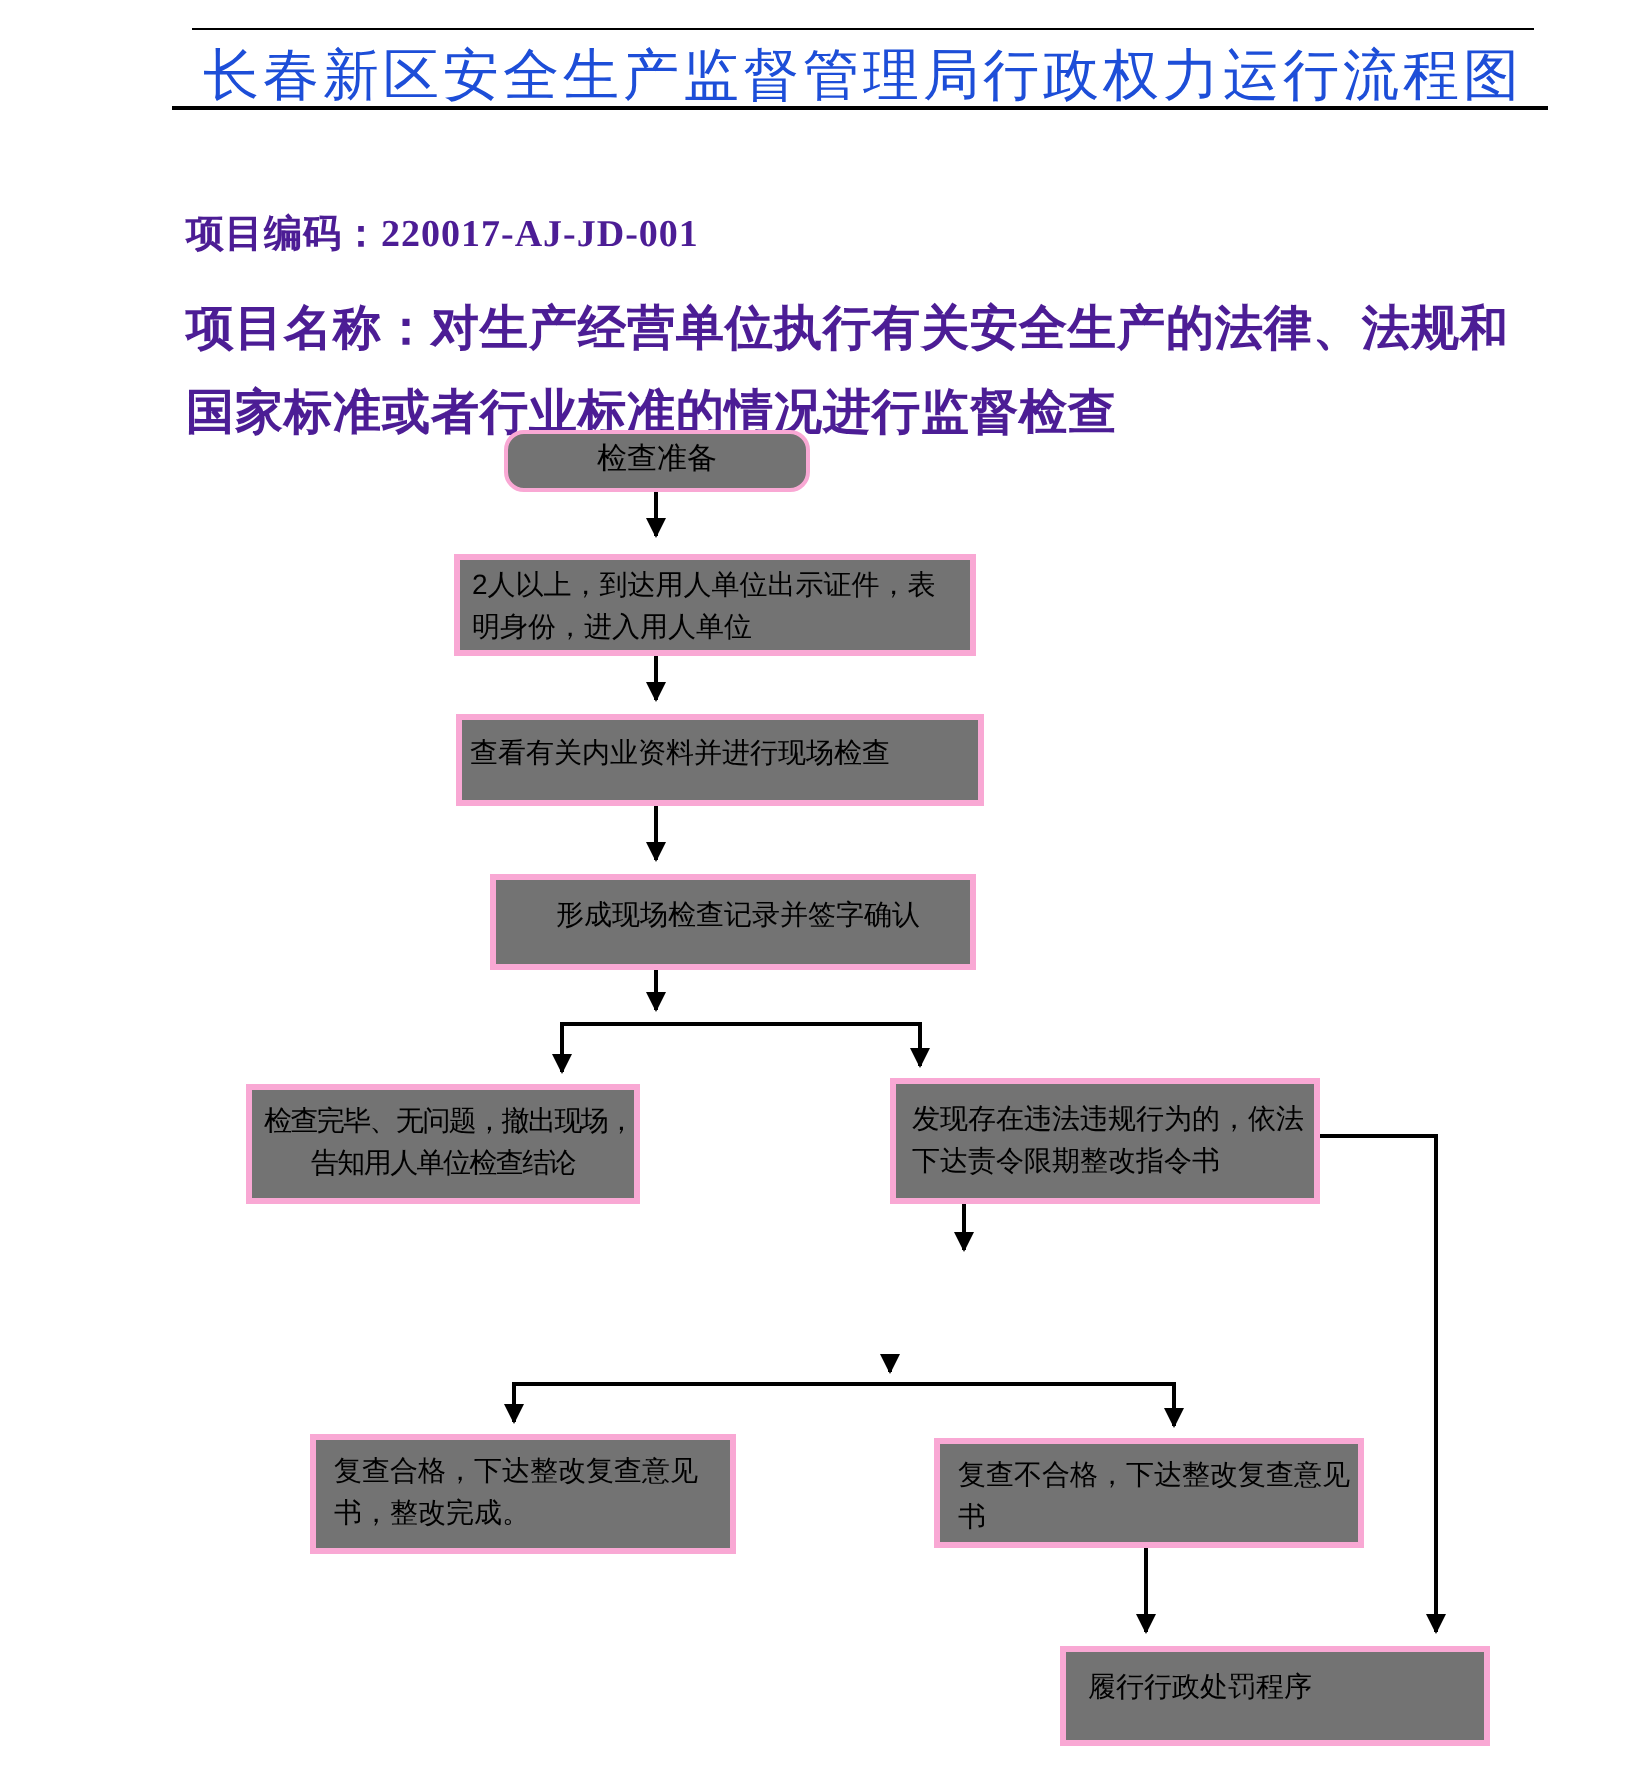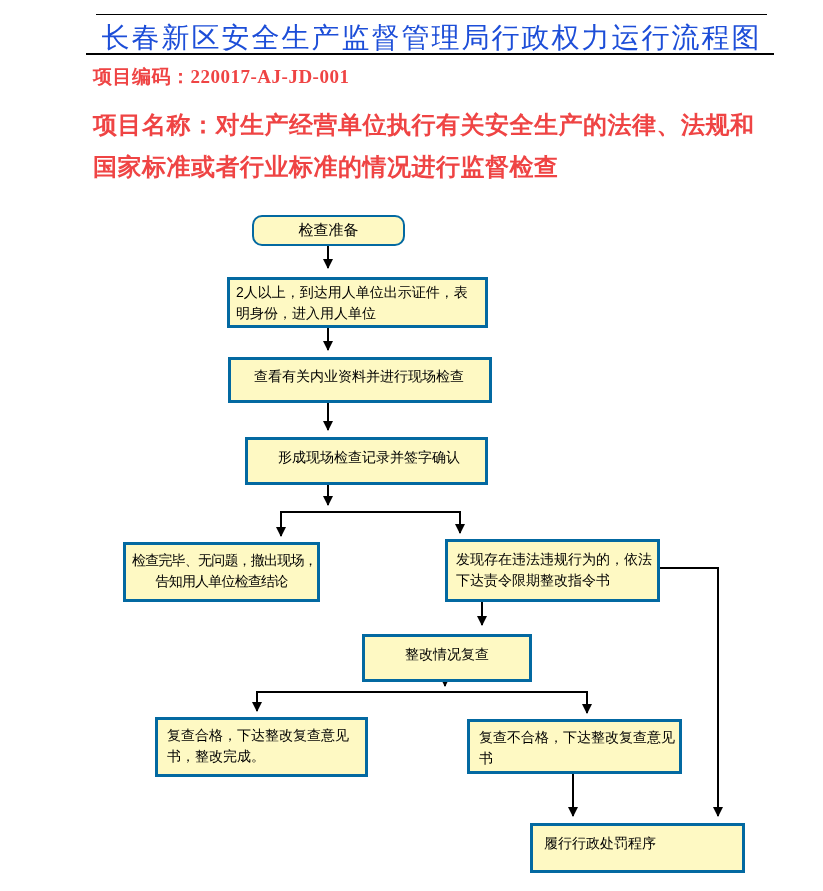--- a/index.html
+++ b/index.html
@@ -27,52 +27,53 @@
     letter-spacing: 2px;
     color: #1d4ed8;
     white-space: nowrap;
   }
 
   .meta-line {
     position: absolute;
     left: 93px;
     font-family: "Liberation Serif", "DejaVu Serif", serif;
     font-weight: bold;
-    color: #ef4444;
+    color: #4c1d95;
+    margin-top: 40px;
   }
   .code-line { top: 64px; font-size: 19px; letter-spacing: 0.5px; }
   .name-line { top: 104px; width: 662px; font-size: 24px; line-height: 42px; letter-spacing: 0.5px; }
 
   
   .connectors { position: absolute; left: 0; top: 0; pointer-events: none; }
 
   .node {
     position: absolute;
     box-sizing: border-box;
-    border: 3px solid #0369a1;
-    background: #fef9c3;
+    border: 3px solid #f9a8d4;
+    background: #737373;
     font-size: 14px;
     line-height: 1.5;
     white-space: pre;
     color: #000;
   }
   .node.rounded {
     border-width: 2px;
     border-radius: 10px;
     display: flex;
     align-items: center;
     justify-content: center;
     font-size: 15px;
     white-space: nowrap;
   }
   .tight { letter-spacing: -0.8px; text-align: center; }
 
   #n-start { left: 252px; top: 215px; width: 153px; height: 31px; }
   #n1 { left: 227px; top: 277px; width: 261px; height: 51px; padding: 2px 6px; }
-  #n2 { left: 228px; top: 357px; width: 264px; height: 46px; padding: 6px 23px; }
+  #n2 { left: 228px; top: 357px; width: 264px; height: 46px; padding: 6px 4px; }
   #n3 { left: 245px; top: 437px; width: 243px; height: 48px; padding: 7px 30px; }
   #n4 { left: 123px; top: 542px; width: 197px; height: 60px; padding: 5px 6px; }
   #n5 { left: 445px; top: 539px; width: 215px; height: 63px; padding: 7px 8px; }
   #n6 { left: 362px; top: 634px; width: 170px; height: 48px; padding: 7px 0; text-align: center; }
   #n7 { left: 155px; top: 717px; width: 213px; height: 60px; padding: 5px 9px; }
   #n8 { left: 467px; top: 719px; width: 215px; height: 55px; padding: 5px 9px; }
   #n9 { left: 530px; top: 823px; width: 215px; height: 50px; padding: 7px 11px; }
 </style>
 </head>
 <body>
@@ -119,21 +120,20 @@
   <div class="node" id="n2">查看有关内业资料并进行现场检查</div>
 
   <div class="node" id="n3">形成现场检查记录并签字确认</div>
 
   <div class="node tight" id="n4">检查完毕、无问题，撤出现场，
 告知用人单位检查结论</div>
 
   <div class="node" id="n5">发现存在违法违规行为的，依法
 下达责令限期整改指令书</div>
 
-  <div class="node" id="n6">整改情况复查</div>
 
   <div class="node" id="n7">复查合格，下达整改复查意见
 书，整改完成。</div>
 
   <div class="node" id="n8">复查不合格，下达整改复查意见
 书</div>
 
   <div class="node" id="n9">履行行政处罚程序</div>
 
 </div>

